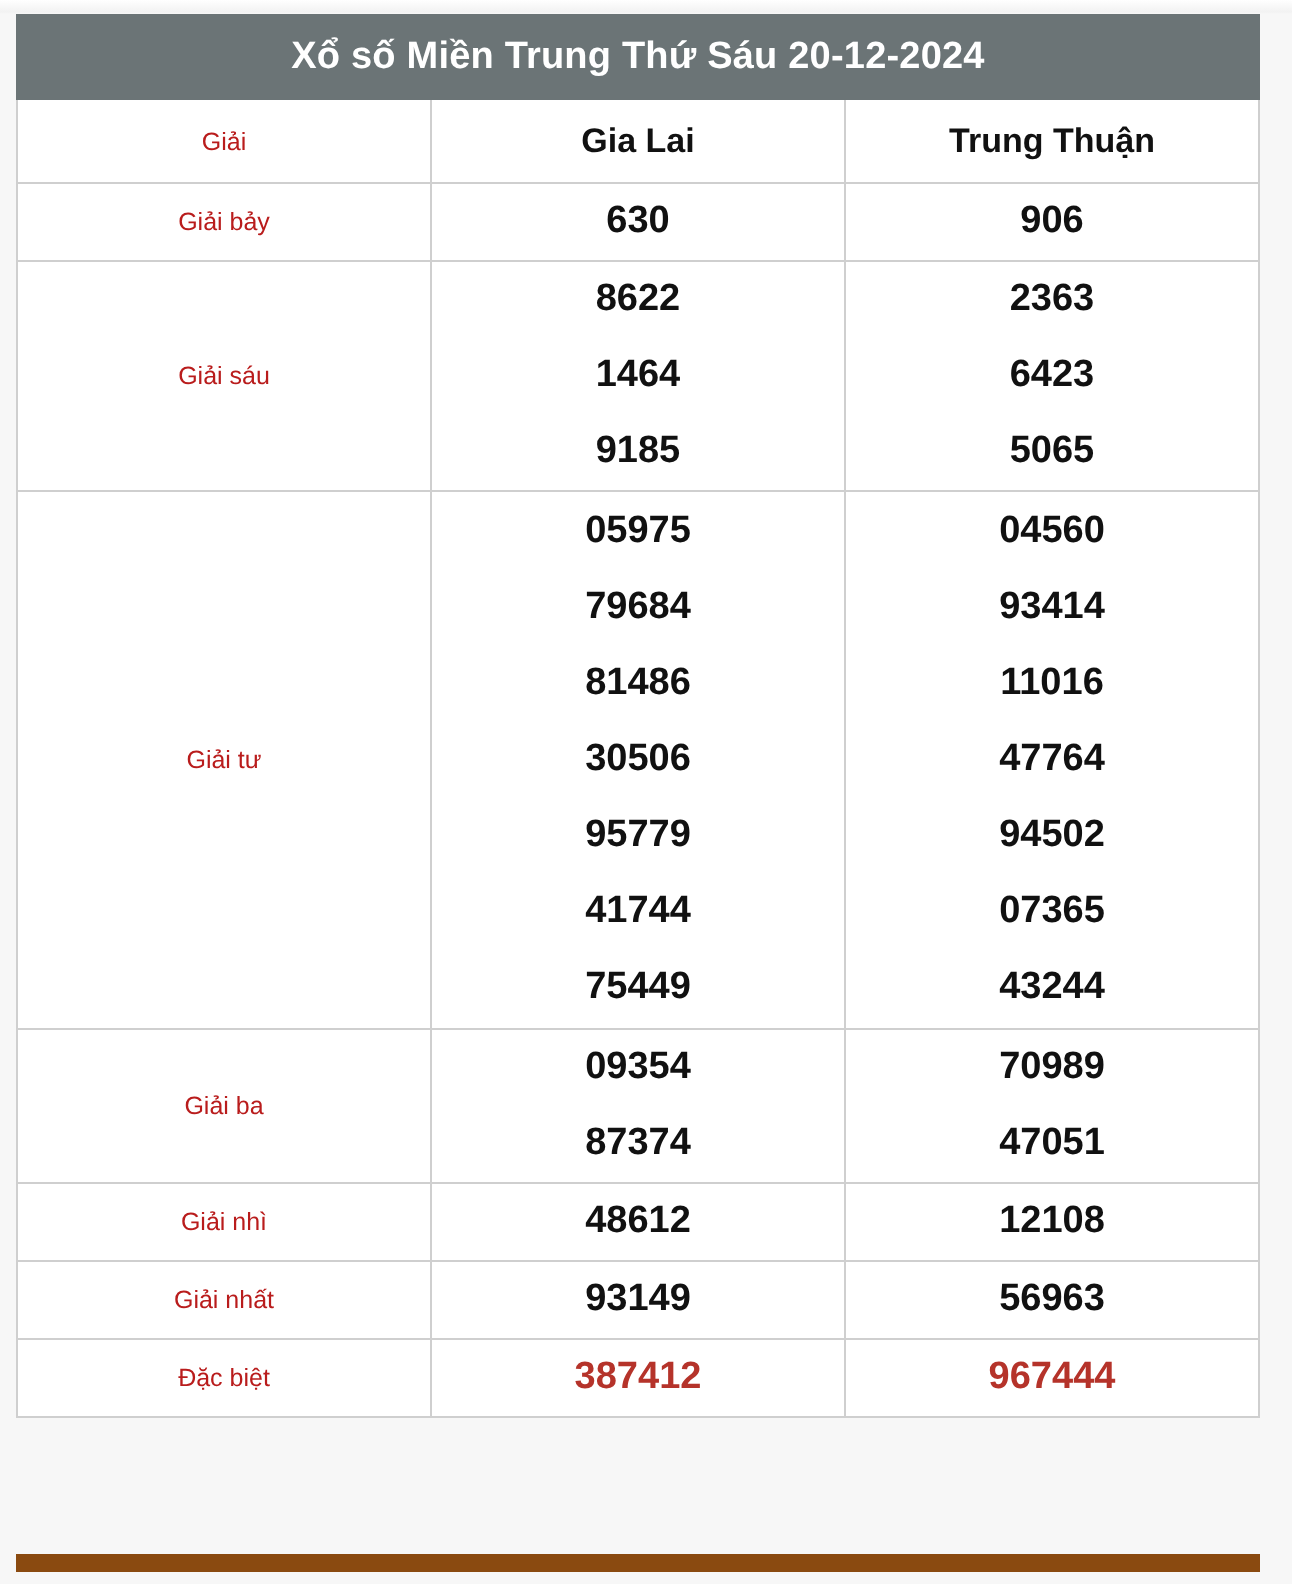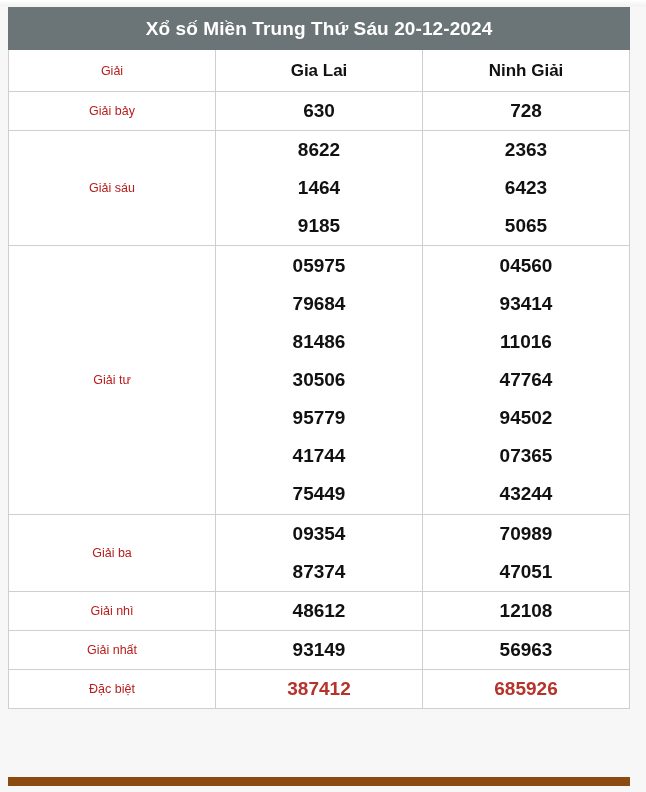--- a/index.html
+++ b/index.html
@@ -125,33 +125,33 @@
   <table class="lottery-table">
     <tbody>
 
       <tr>
         <td class="title-bar" colspan="3">Xổ số Miền Trung Thứ Sáu 20-12-2024</td>
       </tr>
 
       <tr>
         <td class="col-head label-head row-label">Giải</td>
         <td class="col-head prov-head num">Gia Lai</td>
-        <td class="col-head prov-head num">Ninh Giải</td>
+        <td class="col-head prov-head num">Trung Thuận</td>
       </tr>
 
         <tr>
           <td class="row-label h-single">Giải bảy</td>
           <td class="num h-single">
             <div class="stack">
               <span class="nline">630</span>
             </div>
           </td>
           <td class="num h-single">
             <div class="stack">
-              <span class="nline">728</span>
+              <span class="nline">906</span>
             </div>
           </td>
         </tr>
         <tr>
           <td class="row-label h-three">Giải sáu</td>
           <td class="num h-three">
             <div class="stack">
               <span class="nline">8622</span>
               <span class="nline">1464</span>
               <span class="nline">9185</span>
@@ -233,21 +233,21 @@
         </tr>
         <tr>
           <td class="row-label h-single">Đặc biệt</td>
           <td class="num h-single hilite">
             <div class="stack">
               <span class="nline">387412</span>
             </div>
           </td>
           <td class="num h-single hilite">
             <div class="stack">
-              <span class="nline">685926</span>
+              <span class="nline">967444</span>
             </div>
           </td>
         </tr>
       </tbody>
   </table>
 
   <div class="bottom-bar"></div>
 
 </div>
 

